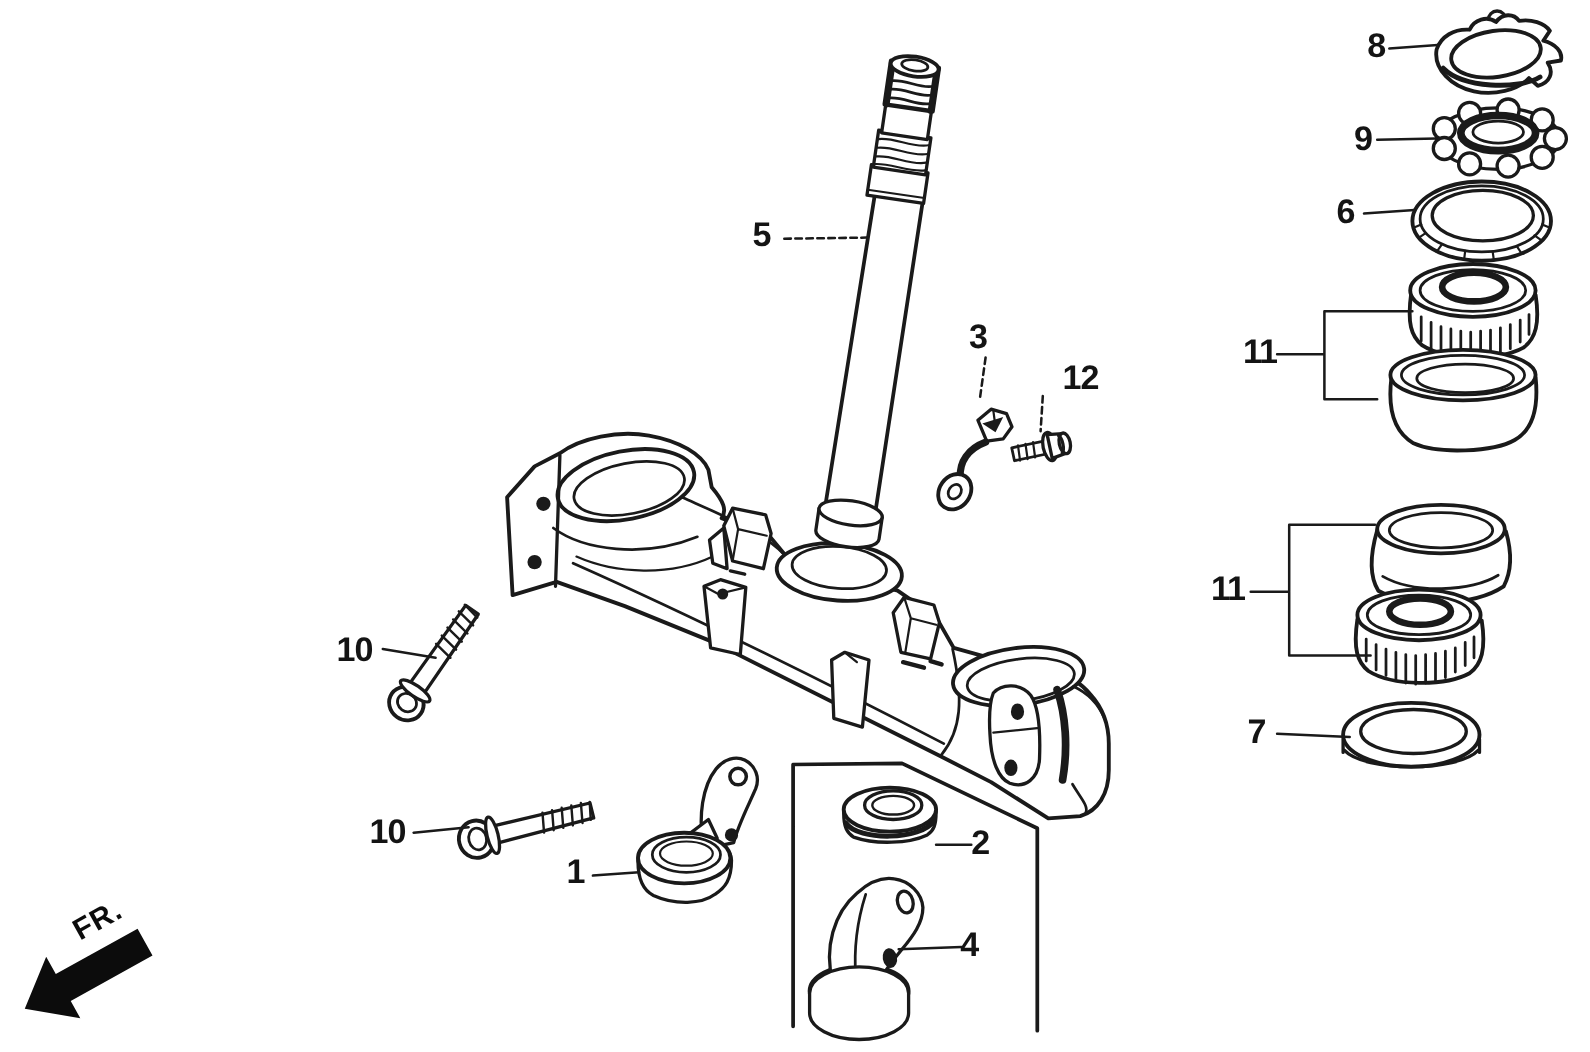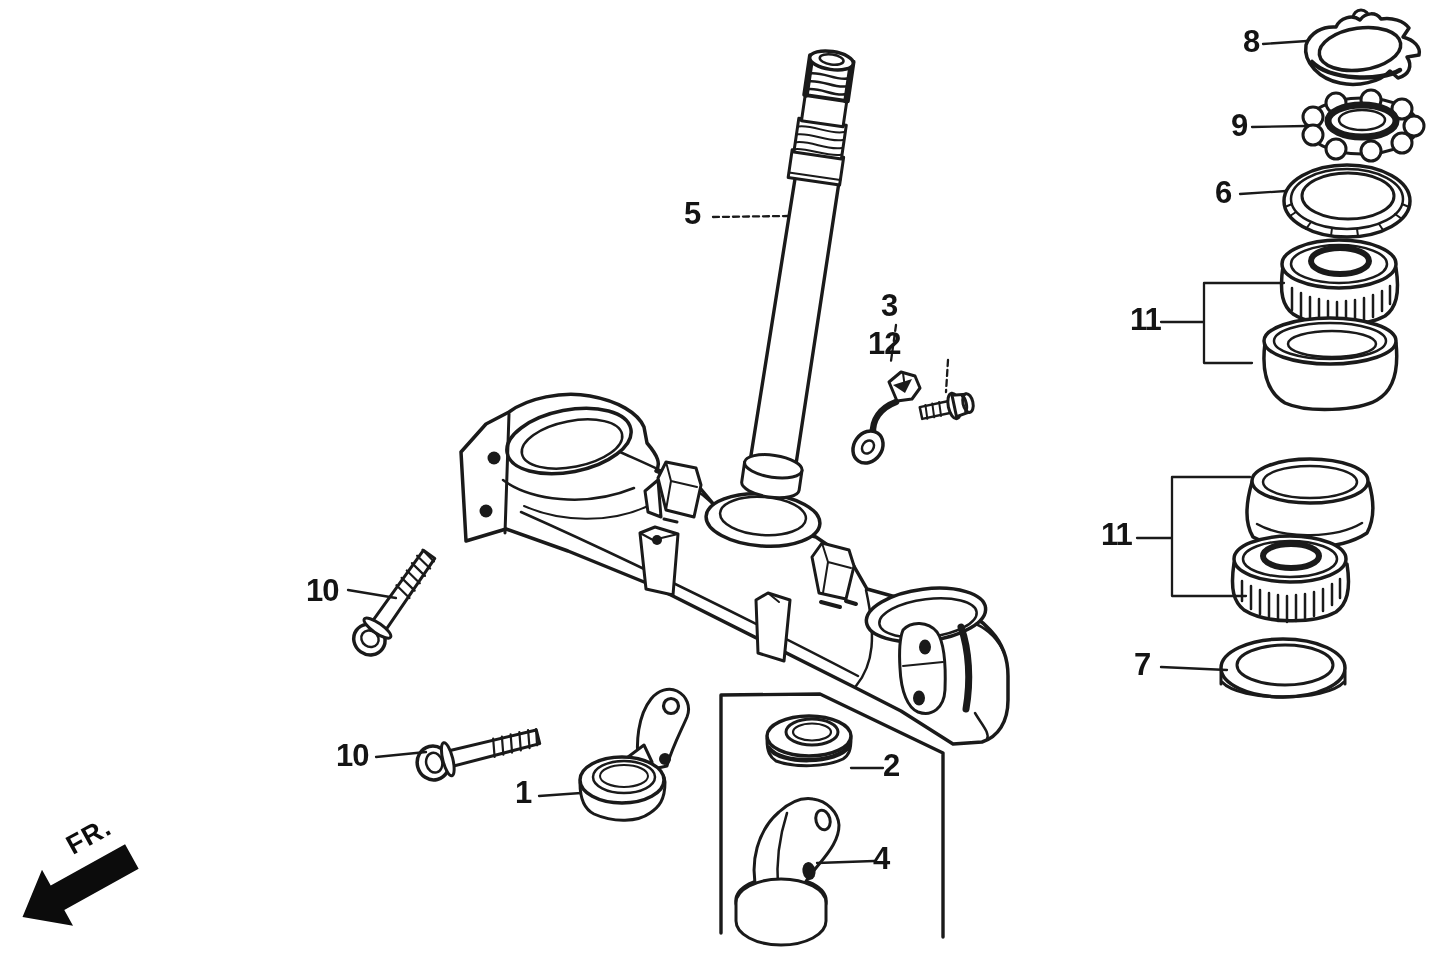--- a/index.html
+++ b/index.html
@@ -241,16 +241,16 @@
   <div class="callout" style="left:873px;top:843px">4</div>
   <div class="callout" style="left:684px;top:198px">5</div>
   <div class="callout" style="left:1215px;top:177px">6</div>
   <div class="callout" style="left:1134px;top:649px">7</div>
   <div class="callout" style="left:1243px;top:26px">8</div>
   <div class="callout" style="left:1231px;top:110px">9</div>
   <div class="callout" style="left:306px;top:575px">10</div>
   <div class="callout" style="left:336px;top:740px">10</div>
   <div class="callout" style="left:1130px;top:304px">11</div>
   <div class="callout" style="left:1101px;top:519px">11</div>
-  <div class="callout" style="left:868px;top:328px">12</div>
+  <div class="callout" style="left:966px;top:328px">12</div>
 
   <div class="fr-label" style="left:62px;top:836px">FR.</div>
 </div>
 
 </body></html>

